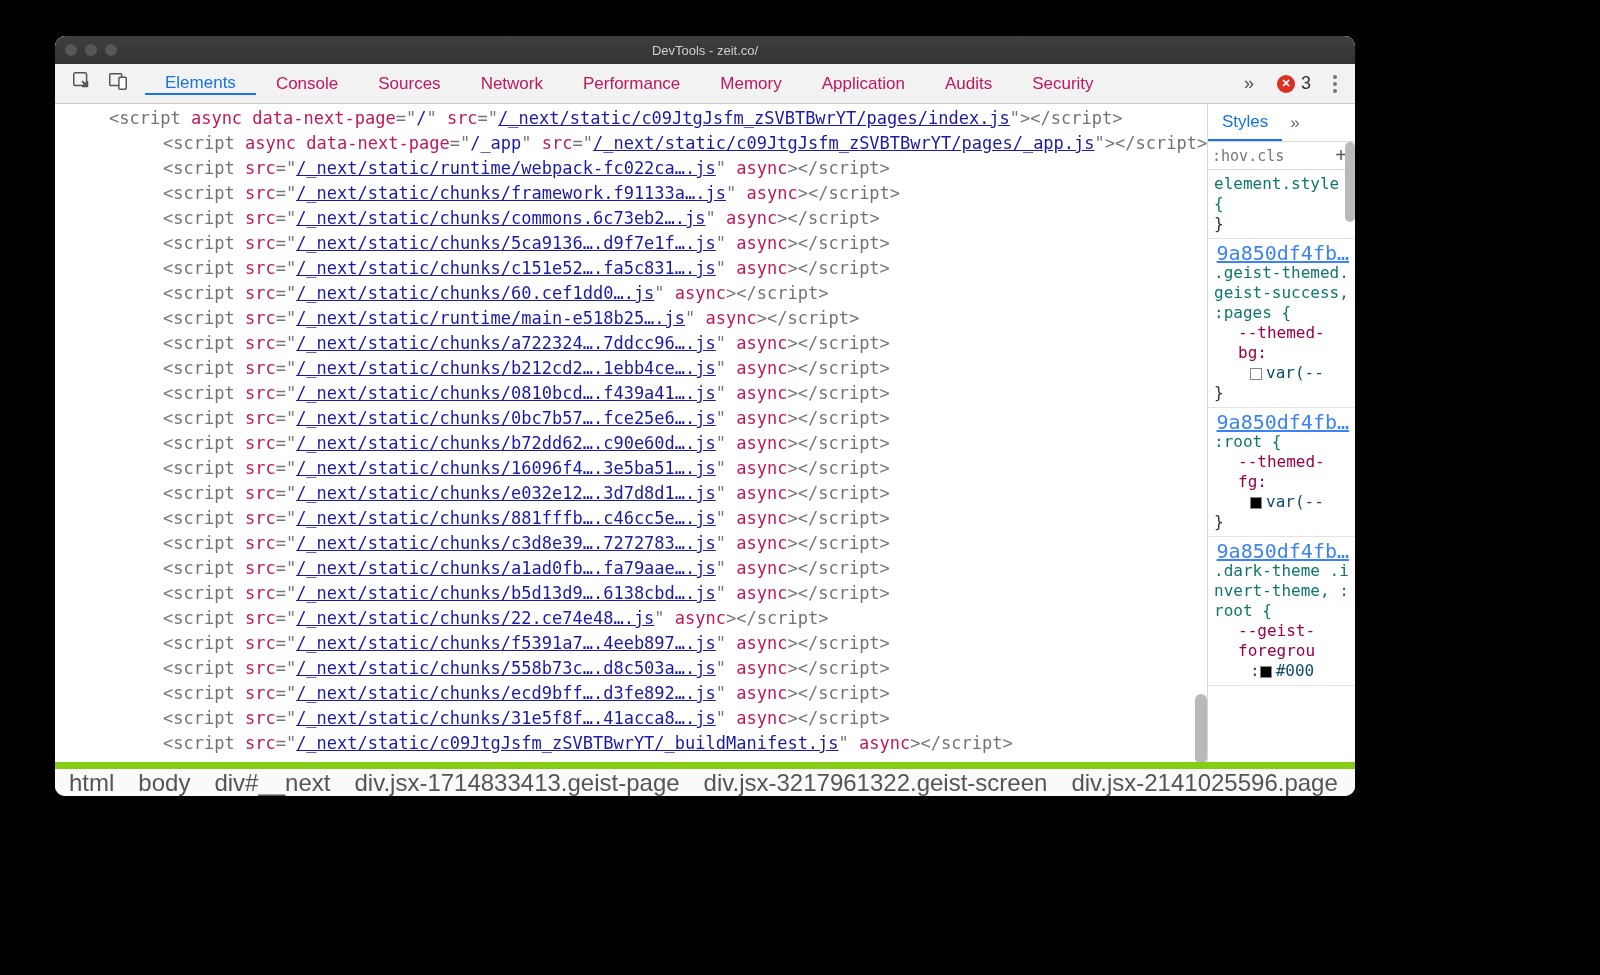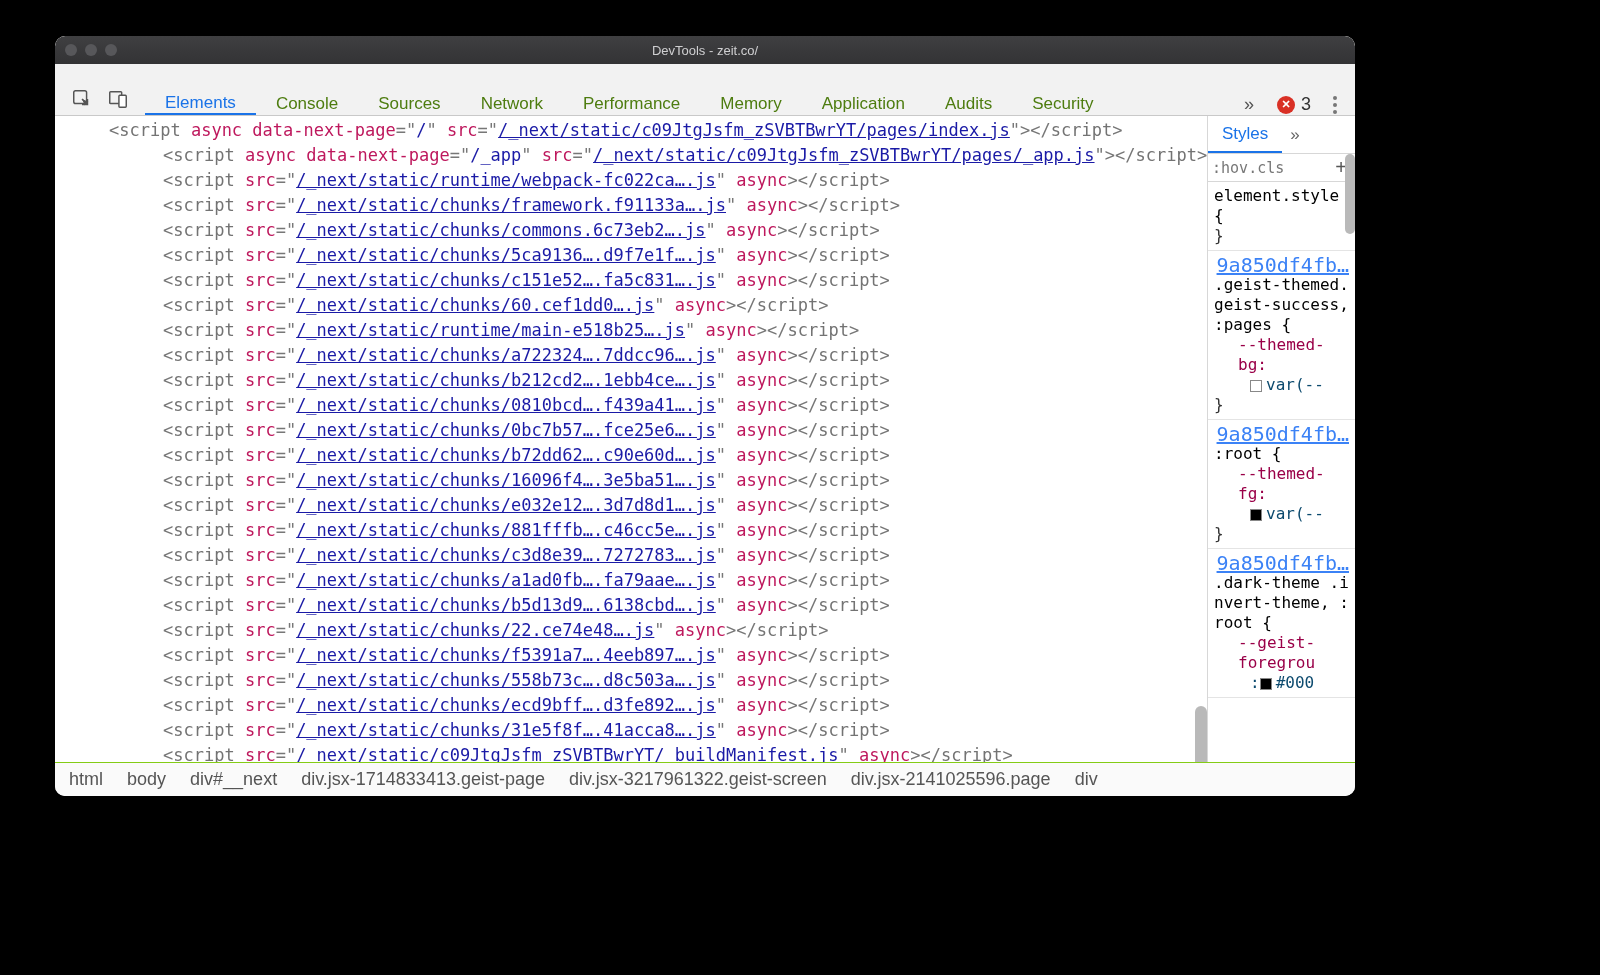--- a/index.html
+++ b/index.html
@@ -23,64 +23,64 @@
     align-items: center;
     padding: 0 10px;
     position: relative;
     border-top-left-radius: 10px;
     border-top-right-radius: 10px;
   }
   .traffic { display: flex; gap: 8px; }
   .traffic span { width: 12px; height: 12px; border-radius: 50%; background: #57575a; display: inline-block; }
   .titlebar .title { position: absolute; left: 0; right: 0; text-align: center; font-size: 13px; color: #cfcfd1; pointer-events: none; }
   .toolbar {
-    height: 52px;
+    height: 40px;
     background: #f2f2f2;
     border-bottom: 1px solid #c9c9c9;
     display: flex;
-    align-items: flex-end;
+    align-items: center;
     font-size: 17px;
     color: #333;
   }
   .tb-icons { display: flex; align-items: center; gap: 14px; padding: 0 16px; }
   .tb-icons svg { width: 22px; height: 22px; stroke: #555; fill: none; stroke-width: 1.6; }
   .tabs { display: flex; align-items: stretch; }
-  .tab { padding: 0 20px; display: flex; align-items: center; cursor: default; color: #4d7c0f; }
+  .tab { padding: 0 20px; display: flex; align-items: center; cursor: default; color: #be185d; }
   .tab.active { color: #1a73e8; border-bottom: 2px solid #1a73e8; font-weight: 500; }
   .tb-right { margin-left: auto; display: flex; align-items: center; gap: 16px; padding-right: 12px; }
   .more-tabs { font-size: 18px; color: #555; width: 24px; text-align: center; }
   .errbadge { display: flex; align-items: center; gap: 6px; font-size: 18px; color: #d93025; }
   .errbadge .circ { width: 18px; height: 18px; border-radius: 50%; background: #d93025; color: #fff; display:inline-flex; align-items:center; justify-content:center; font-size:11px; font-weight:bold; }
   .errbadge .errcount { color: #333; }
   .kebab { display: flex; flex-direction: column; gap: 3px; justify-content: center; padding: 0 6px;}
   .kebab span { width: 4px; height: 4px; background: #777; border-radius: 50%; }
   .main { flex: 1; display: flex; min-height: 0; }
   .elements { flex: 1; overflow: hidden; font-family: ui-monospace, Menlo, Consolas, monospace; font-size: 17px; line-height: 25px; background: #fff; position: relative; }
   .dom-lines { padding: 2px 0; }
   .dom-line { white-space: nowrap; padding: 0 6px 0 54px; }
   .dom-line.indent1 { padding-left: 108px; }
   .pun { color: #777; }
   .tagn { color: #737373; }
   .attrn { color: #be185d; }
   .attrv { color: #1a1aa6; }
   .link { color: #1a1aa6; text-decoration: underline; }
   .scrollthumb { position:absolute; right:0; top:590px; width:12px; height:70px; background: #b9b9b9; border-radius:6px; }
-  .breadcrumbs { height: 34px; border-top: 1px solid #84cc16; background: #fafafa; display: flex; align-items: center; gap: 24px; padding: 0 14px; font-size: 18px; color: #555; overflow:hidden; }
+  .breadcrumbs { height: 34px; border-top: 7px solid #84cc16; background: #fafafa; display: flex; align-items: center; gap: 24px; padding: 0 14px; font-size: 24px; color: #555; overflow:hidden; }
   .breadcrumbs .crumb { white-space: nowrap; }
   .sidepane { width: 148px; border-left: 1px solid #d7d7d7; display: flex; flex-direction: column; font-size: 15px; background: #fff; position: relative; justify-content: flex-end; }
   .sp-tabs { height: 38px; display: flex; align-items: stretch; border-bottom: 1px solid #d7d7d7; }
   .sp-tab { padding: 0 14px; display: flex; align-items: center; font-size: 17px; color: #333; }
   .sp-tab.active { color: #1a73e8; border-bottom: 2px solid #1a73e8; }
   .sp-more { display:flex; align-items:center; padding: 0 8px; color:#666; font-size:17px;}
   .sp-subbar { height: 28px; border-bottom: 1px solid #d7d7d7; display:flex; align-items:center; padding:0 4px; font-family: ui-monospace, Menlo, monospace; font-size:15px; color:#777; }
   .sp-subbar .plus { margin-left:auto; font-size:20px; color:#555; padding:0 4px; font-family:-apple-system, sans-serif; }
   .rules { flex:1; overflow:hidden; font-family: ui-monospace, Menlo, monospace; font-size:16px; line-height:20px; color:#333; }
   .ruleblk { padding: 4px 6px; border-bottom: 1px solid #e4e4e4; }
   .srclink { float: right; color: #3b82f6; text-decoration: underline; font-size:20px; }
-  .sel { color:#000000; word-break: break-all;}
+  .sel { color:#0f766e; word-break: break-all;}
   .prop { color:#9a0048; padding-left: 24px; display:block;}
   .propval { color:#0c4a6e; }
   .swatch { display:inline-block; width:12px; height:12px; border:1px solid #888; vertical-align:middle; margin-right:4px; }
   .sp-scroll { position:absolute; right:0; top:38px; width:10px; height:80px; background:#b9b9b9; border-radius:5px;}
 </style>
 </head>
 <body>
 
 <div class="window">
 

